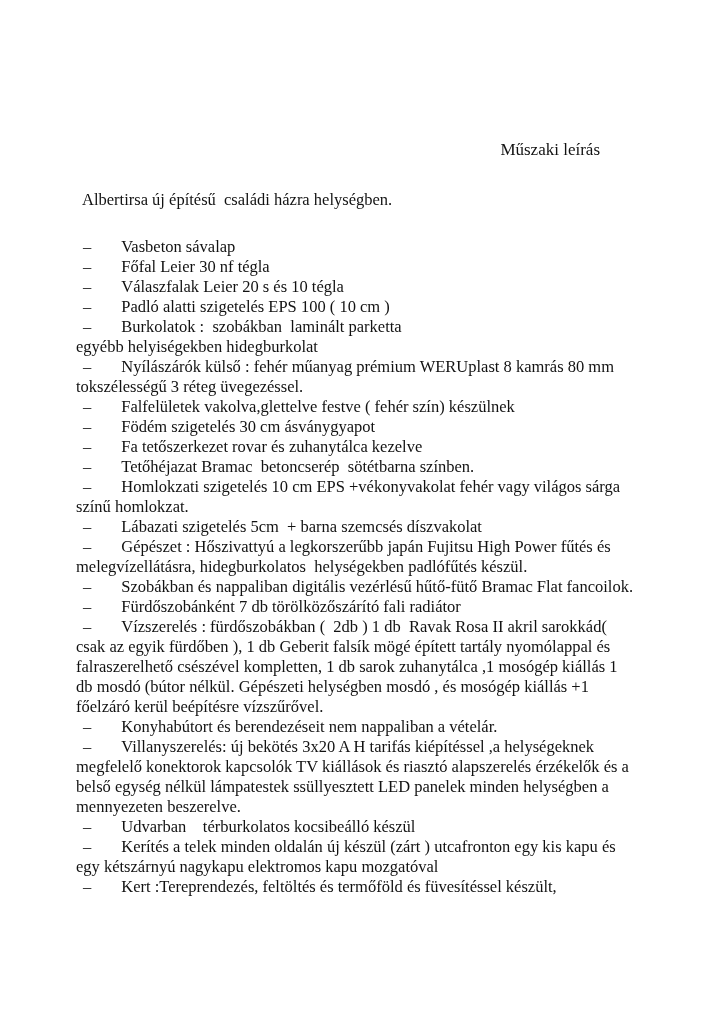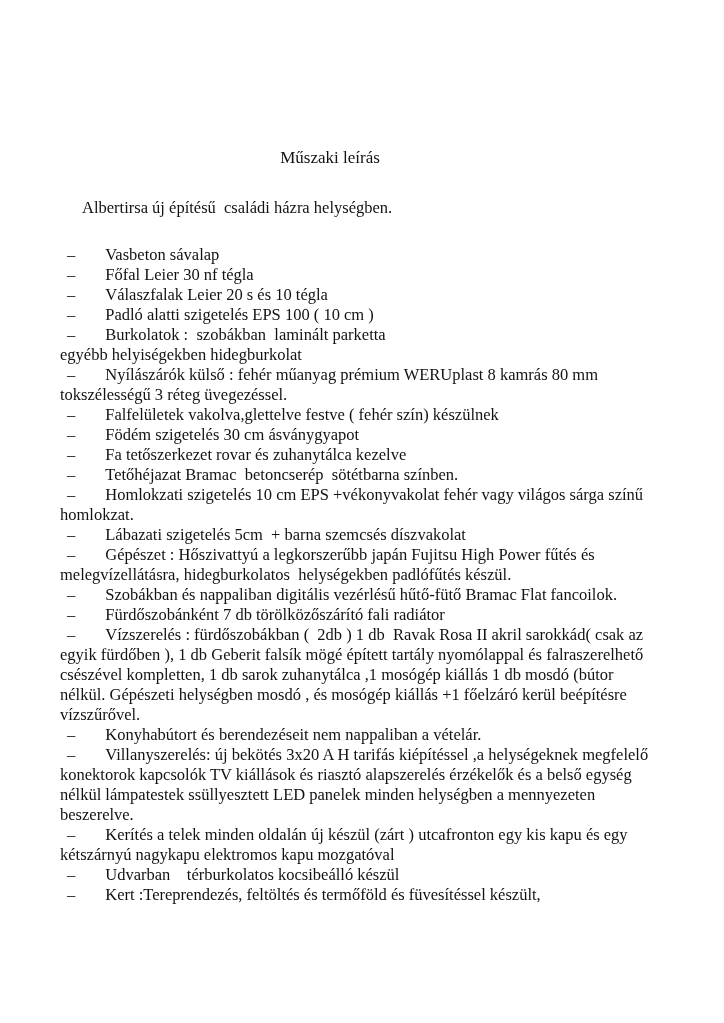--- a/index.html
+++ b/index.html
@@ -18,34 +18,34 @@
     line-height: 20px;
     color: #121212;
   }
   .content {
     position: absolute;
     left: 60px;
     top: 140px;
     width: 592px;
   }
   .doc-title {
-    margin: 8px 0 30px 0;
+    margin: 0 0 30px 0;
     padding-right: 52px;
     font-size: 17px;
     font-weight: normal;
-    text-align: center;
+    text-align: right;
     white-space: pre-wrap;
   }
   .intro {
     margin: 0 0 27px 0;
     text-indent: 22px;
     white-space: pre-wrap;
   }
   .bullet-list {
-    margin: 0;
+    margin: 16px;
   }
   .item {
     margin: 0;
     white-space: pre-wrap;
   }
   .item.with-dash {
     text-indent: 7px;
   }
   .dash {
     display: inline;
@@ -75,18 +75,18 @@
         <p class="item with-dash"><span class="dash">–</span><span class="tab"></span><span>Fa tetőszerkezet rovar és zuhanytálca kezelve</span></p>
         <p class="item with-dash"><span class="dash">–</span><span class="tab"></span><span>Tetőhéjazat Bramac  betoncserép  sötétbarna színben.</span></p>
         <p class="item with-dash"><span class="dash">–</span><span class="tab"></span><span>Homlokzati szigetelés 10 cm EPS +vékonyvakolat fehér vagy világos sárga színű homlokzat.</span></p>
         <p class="item with-dash"><span class="dash">–</span><span class="tab"></span><span>Lábazati szigetelés 5cm  + barna szemcsés díszvakolat</span></p>
         <p class="item with-dash"><span class="dash">–</span><span class="tab"></span><span>Gépészet : Hőszivattyú a legkorszerűbb japán Fujitsu High Power fűtés és melegvízellátásra, hidegburkolatos  helységekben padlófűtés készül.</span></p>
         <p class="item with-dash"><span class="dash">–</span><span class="tab"></span><span>Szobákban és nappaliban digitális vezérlésű hűtő-fütő Bramac Flat fancoilok.</span></p>
         <p class="item with-dash"><span class="dash">–</span><span class="tab"></span><span>Fürdőszobánként 7 db törölközőszárító fali radiátor</span></p>
         <p class="item with-dash"><span class="dash">–</span><span class="tab"></span><span>Vízszerelés : fürdőszobákban (  2db ) 1 db  Ravak Rosa II akril sarokkád( csak az egyik fürdőben ), 1 db Geberit falsík mögé épített tartály nyomólappal és falraszerelhető csészével kompletten, 1 db sarok zuhanytálca ,1 mosógép kiállás 1 db mosdó (bútor nélkül. Gépészeti helységben mosdó , és mosógép kiállás +1 főelzáró kerül beépítésre vízszűrővel.</span></p>
         <p class="item with-dash"><span class="dash">–</span><span class="tab"></span><span>Konyhabútort és berendezéseit nem nappaliban a vételár.</span></p>
         <p class="item with-dash"><span class="dash">–</span><span class="tab"></span><span>Villanyszerelés: új bekötés 3x20 A H tarifás kiépítéssel ,a helységeknek megfelelő konektorok kapcsolók TV kiállások és riasztó alapszerelés érzékelők és a belső egység nélkül lámpatestek ssüllyesztett LED panelek minden helységben a mennyezeten beszerelve.</span></p>
+        <p class="item with-dash"><span class="dash">–</span><span class="tab"></span><span>Udvarban    térburkolatos kocsibeálló készül</span></p>
         <p class="item with-dash"><span class="dash">–</span><span class="tab"></span><span>Kerítés a telek minden oldalán új készül (zárt ) utcafronton egy kis kapu és egy kétszárnyú nagykapu elektromos kapu mozgatóval</span></p>
-        <p class="item with-dash"><span class="dash">–</span><span class="tab"></span><span>Udvarban    térburkolatos kocsibeálló készül</span></p>
         <p class="item with-dash"><span class="dash">–</span><span class="tab"></span><span>Kert :Tereprendezés, feltöltés és termőföld és füvesítéssel készült,</span></p>
       </div>
   </div>
 </div>
 
 </body></html>

